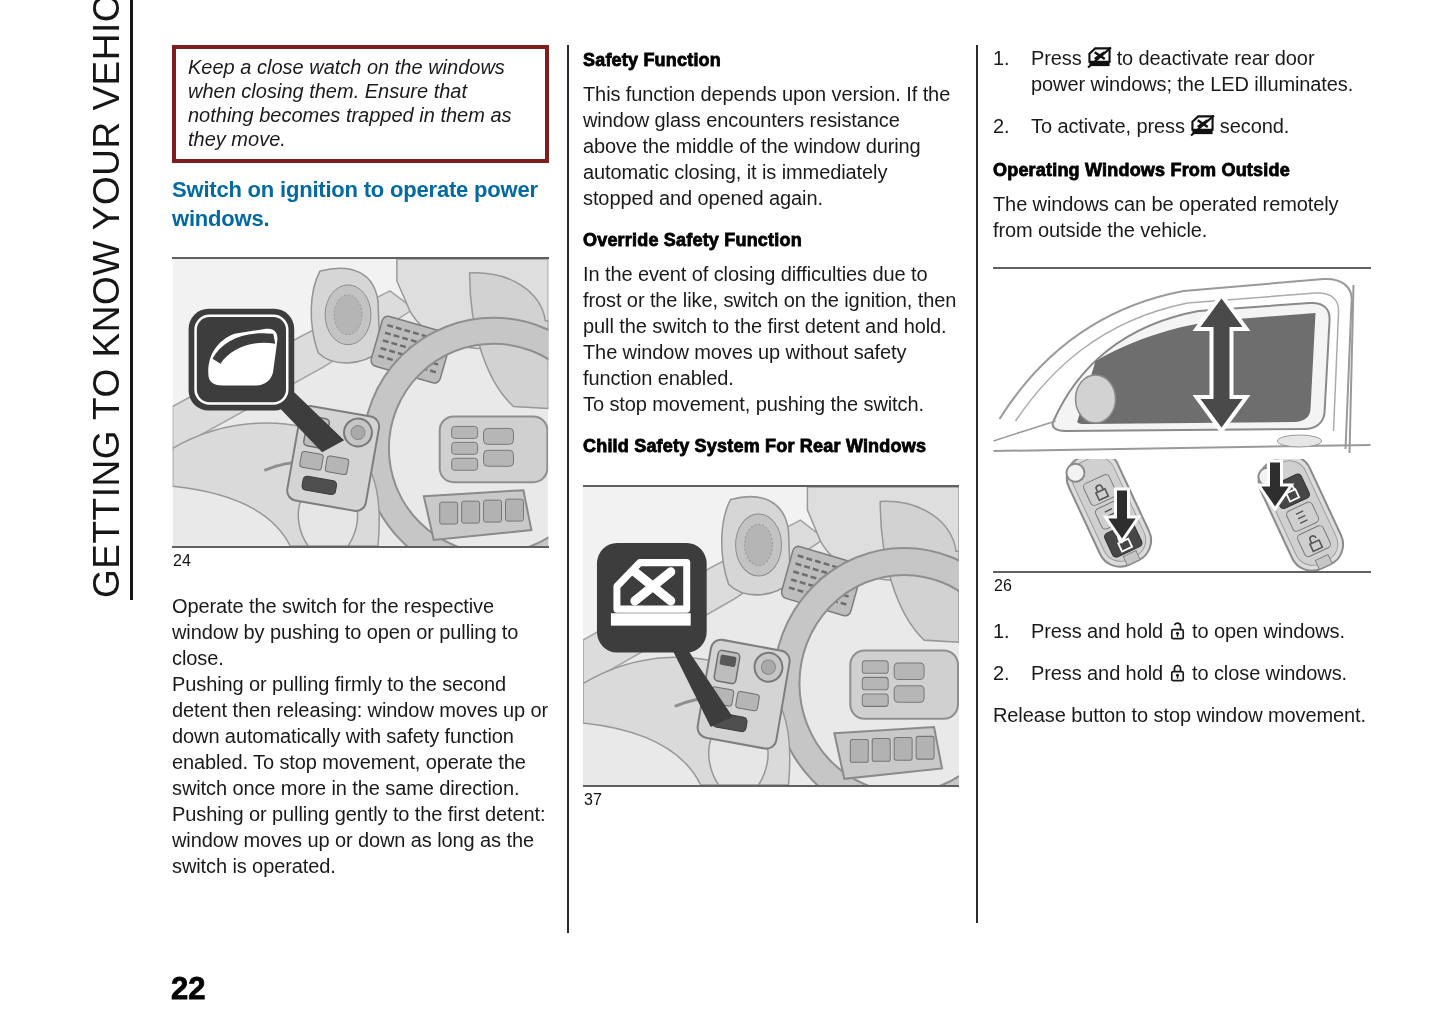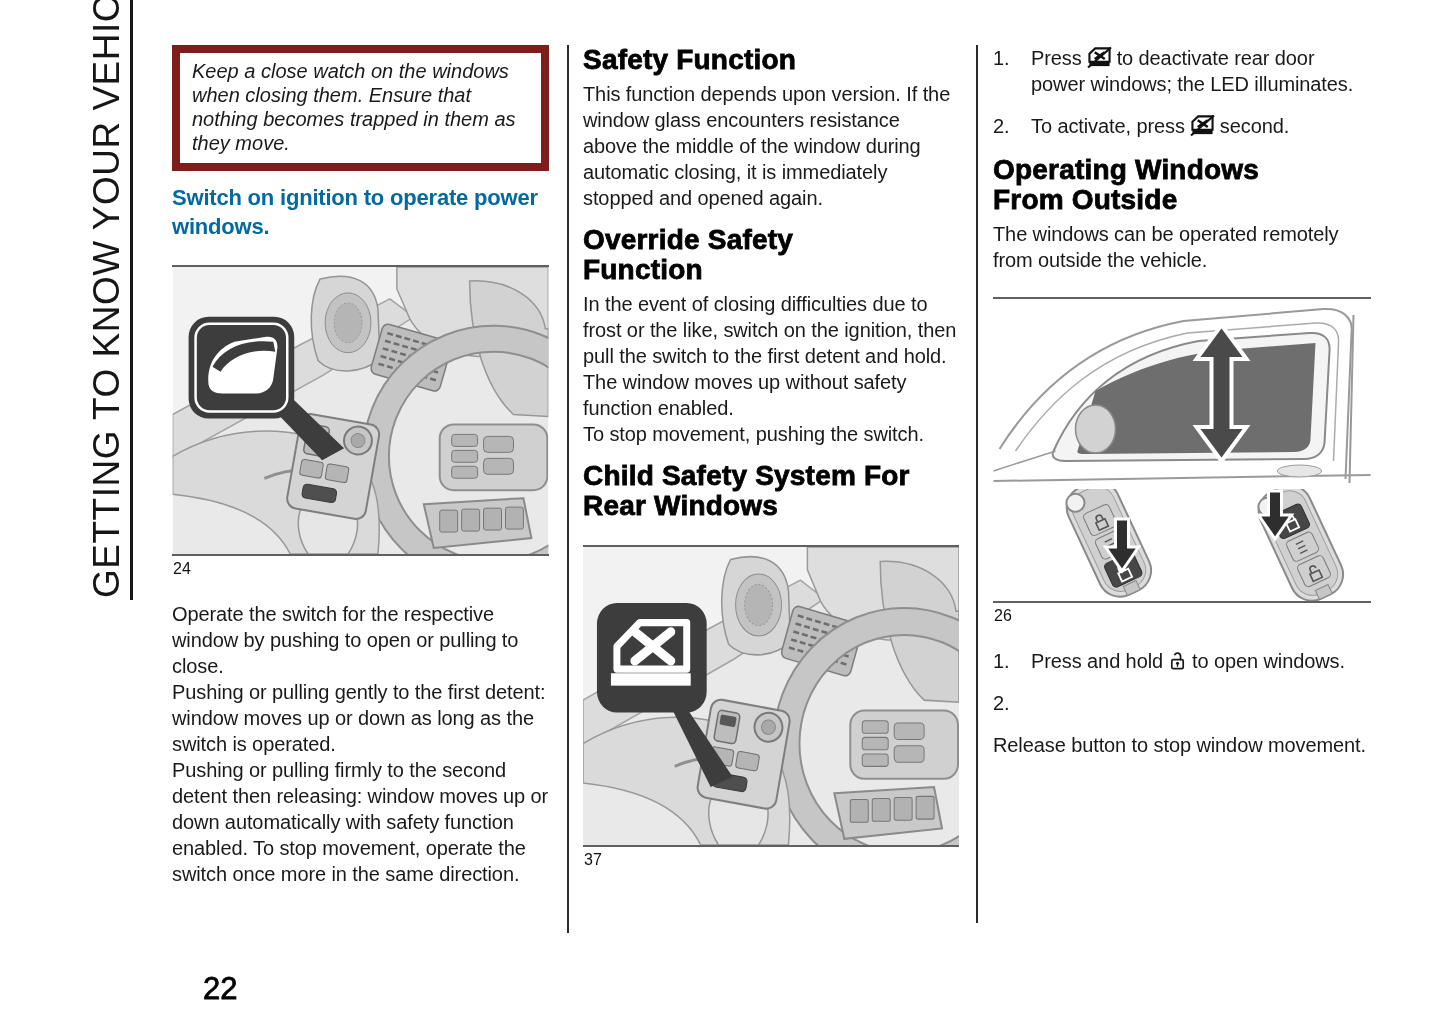--- a/index.html
+++ b/index.html
@@ -20,29 +20,29 @@
   .col2 { left:583px; width:376px; }
   .col3 { left:993px; width:378px; }
   .vrule { position:absolute; top:45px; width:2px; background:#2b2b2b; }
   .vrule1 { left:567px; height:888px; }
   .vrule2 { left:976px; height:878px; }
 
   .body-text { font-size:20px; line-height:26px; letter-spacing:-0.1px; }
   .body-text .line { display:block; }
 
   .note-box {
-    border:8px solid #7f1d1d; padding:6px 12px 8px 12px;
+    border:4px solid #7f1d1d; padding:6px 12px 8px 12px;
     font-style:italic; font-size:20px; line-height:24px;
   }
   .sub-heading {
     margin:12px 0 0 0; font-weight:bold; font-size:22px; line-height:29px;
     color:#0369a1; letter-spacing:-0.2px;
   }
   .h-heavy {
-    margin:14px 0 6px 0; font-weight:bold; font-size:28px; line-height:30px;
+    margin:14px 0 6px 0; font-weight:bold; font-size:18px; line-height:30px;
     color:#000; letter-spacing:0.2px; -webkit-text-stroke:0.8px #000;
   }
   .h-heavy.first { margin-top:0; }
   .w300 { max-width:305px; }
   .w320 { max-width:330px; }
 
   
   .figure { margin-top:24px; }
   .fig-rule { height:2px; background:#606060; }
   .fig-img { display:block; width:100%; }
@@ -52,22 +52,22 @@
   .num-item { display:flex; margin-bottom:16px; }
   .num-item .num { flex:none; width:38px; }
   .num-item .itm-body { flex:1; }
   .inl-icon { display:inline-block; vertical-align:-4px; margin:0 5px; }
 
   .release-note { margin-top:14px; }
   .after-items { margin-top:22px; }
 
   
   .page-number {
-    position:absolute; left:171px; top:971px; font-size:31px; font-weight:normal;
-    color:#000; -webkit-text-stroke:0.8px #000; letter-spacing:0;margin-left:32px;
+    position:absolute; left:171px; top:971px; font-size:31px; font-weight:bold;
+    color:#000; -webkit-text-stroke:0.8px #000; letter-spacing:0;
   }
   .hidden-defs { position:absolute; width:0; height:0; overflow:hidden; }
 </style>
 </head>
 <body>
 
 <svg class="hidden-defs" xmlns="http://www.w3.org/2000/svg" aria-hidden="true">
   <defs>
     <symbol id="door-scene" viewBox="0 0 377 288">
       <rect width="377" height="288" fill="#e9e9e9"></rect>
@@ -144,22 +144,22 @@
           <path d="M36,118 C34,98 44,82 62,75 L94,70 C102,69 106,74 105,82 L101,112 C100,121 93,127 84,127 L50,127 C42,127 37,124 36,118 Z" fill="#ffffff"></path>
           <path d="M40,100 C50,81 73,72 101,75 L103,85 C79,81 58,90 48,105 Z" fill="#3d3d3d"></path>
         </g>
       </svg>
       <div class="fig-rule"></div>
       <div class="fig-caption">24</div>
     </div>
 
     <div class="body-text after-items">
       <span class="line">Operate the switch for the respective window by pushing to open or pulling to close.</span>
+      <span class="line">Pushing or pulling firmly to the second detent then releasing: window moves up or down automatically with safety function enabled. To stop movement, operate the switch once more in the same direction.</span>
       <span class="line">Pushing or pulling gently to the first detent: window moves up or down as long as the switch is operated.</span>
-      <span class="line">Pushing or pulling firmly to the second detent then releasing: window moves up or down automatically with safety function enabled. To stop movement, operate the switch once more in the same direction.</span>
     </div>
   </div>
 
   <div class="col col2">
 
     <div class="h-heavy first">Safety Function</div>
     <div class="body-text">This function depends upon version. If the window glass encounters resistance above the middle of the window during automatic closing, it is immediately stopped and opened again.</div>
 
     <div class="h-heavy w300">Override Safety Function</div>
     <div class="body-text">
@@ -274,20 +274,28 @@
             <rect x="4" y="10" width="12" height="9.5" rx="1.5" fill="none" stroke="#1a1a1a" stroke-width="1.8"></rect>
             <path d="M13.2,10 V6.6 A3.3,3.3 0 0 0 6.8,5.4" fill="none" stroke="#1a1a1a" stroke-width="1.8"></path>
             <circle cx="10" cy="13.8" r="1.6" fill="#1a1a1a"></circle>
             <rect x="9.3" y="14.4" width="1.4" height="3.2" fill="#1a1a1a"></rect>
           </svg><span>to open windows.</span>
       </span>
     </div>
 
     <div class="num-item body-text">
       <span class="num">2.</span>
+      <span class="itm-body">
+        <span>Press and hold</span><svg class="inl-icon" width="19" height="22" viewBox="0 0 20 23">
+            <rect x="4" y="10" width="12" height="9.5" rx="1.5" fill="none" stroke="#1a1a1a" stroke-width="1.8"></rect>
+            <path d="M6.8,10 V6.8 a3.2,3.2 0 0 1 6.4,0 V10" fill="none" stroke="#1a1a1a" stroke-width="1.8"></path>
+            <circle cx="10" cy="13.8" r="1.6" fill="#1a1a1a"></circle>
+            <rect x="9.3" y="14.4" width="1.4" height="3.2" fill="#1a1a1a"></rect>
+          </svg><span>to close windows.</span>
+      </span>
     </div>
 
     <div class="body-text release-note">Release button to stop window movement.</div>
   </div>
 
   <div class="page-number">22</div>
 
 </div>
 
 </body></html>

